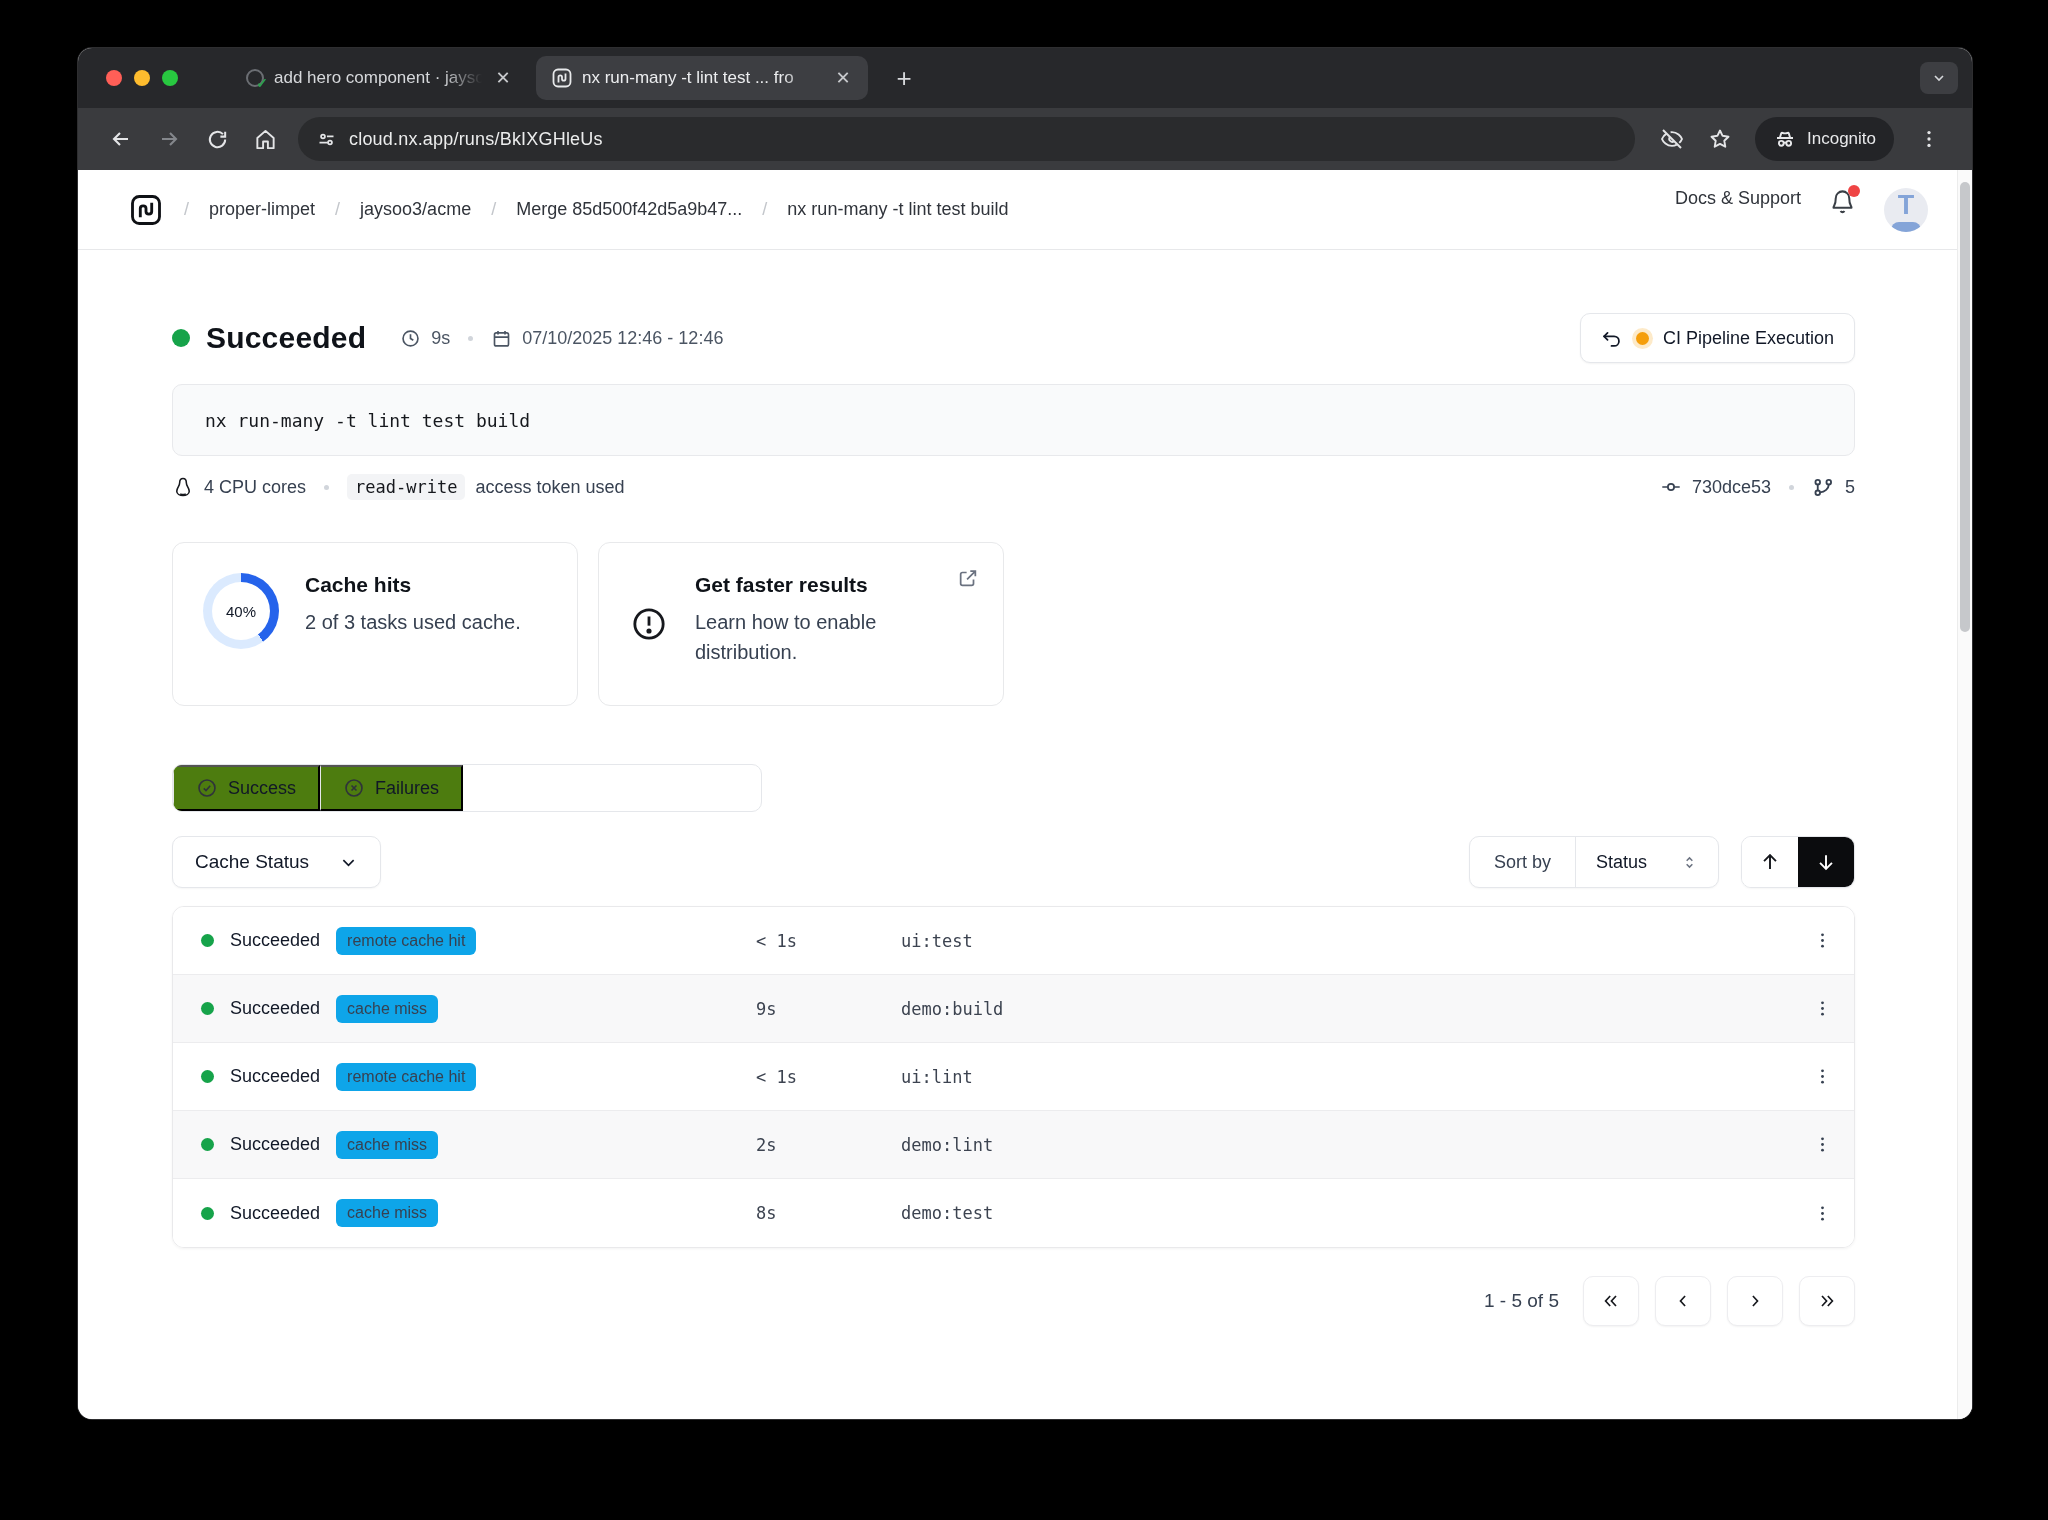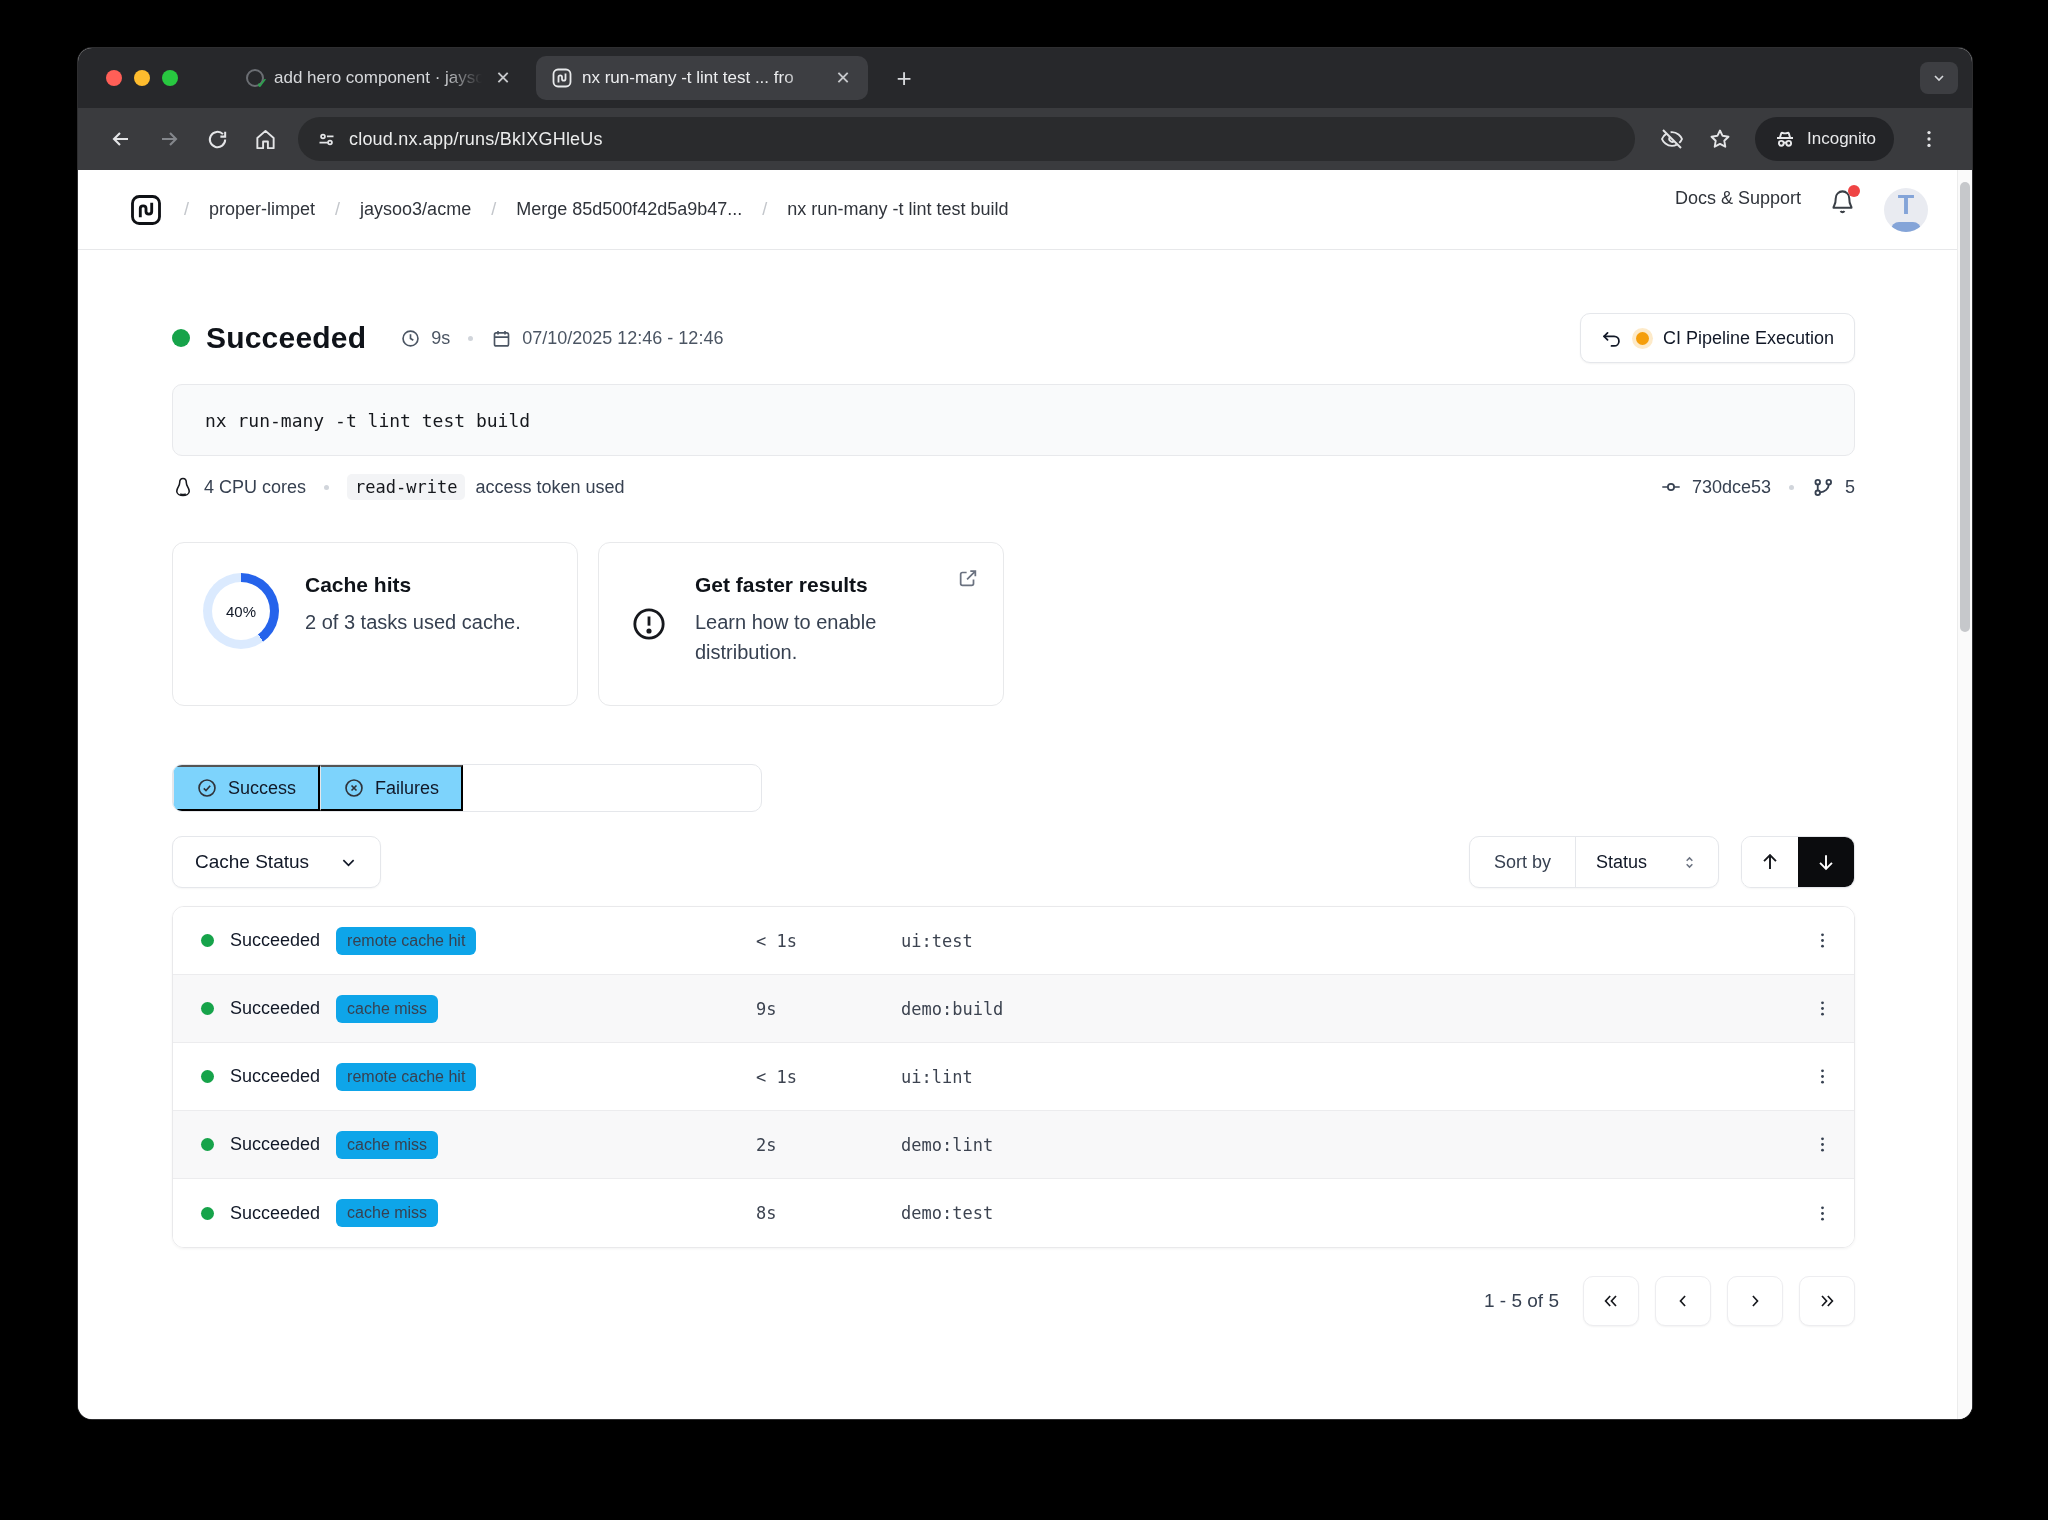--- a/index.html
+++ b/index.html
@@ -97,21 +97,21 @@
   .donut-label { position:absolute; inset:0; display:flex; align-items:center; justify-content:center; font-size:15px; color:#111827; z-index:1; }
   .card-title { font-size:21px; font-weight:600; color:#0f1319; margin-bottom:10px; }
   .card-text { font-size:20px; color:#374151; line-height:1.5; }
   .info-icon { color:#16181d; flex:none; align-self:center; }
   .ext-icon { position:absolute; top:24px; right:24px; color:#6b7280; }
   .card2-text { max-width:200px; }
 
   .filter-row { margin-top:58px; display:flex; height:48px; width:590px; border:1px solid #e5e7eb; border-radius:10px; overflow:hidden; background:#fff; }
   .filter-input { border:none; outline:none; width:288px; padding:0 20px; font-size:18px; color:#111827; font-family:"Liberation Sans", sans-serif; }
   .filter-input::placeholder { color:#9ca3af; }
-  .seg-btn { display:flex; align-items:center; gap:10px; padding:8px 22px; border-left:1px solid #e5e7eb; font-size:18px; color:#111827; background:#7dd3fc; }
+  .seg-btn { display:flex; align-items:center; gap:10px; padding:8px 22px; border-left:1px solid #e5e7eb; font-size:18px; color:#111827; background:#4d7c0f; }
   .seg-btn .ic { color:#2f333a; }
 
   .sort-row { margin-top:24px; display:flex; align-items:center; justify-content:space-between; }
   .cache-status-btn { display:flex; align-items:center; gap:30px; height:52px; padding:0 22px; border:1px solid #e5e7eb;
             border-radius:10px; background:#fff; font-size:19px; color:#111827; box-shadow:0 1px 2px rgba(0,0,0,.04); }
   .sort-right { display:flex; align-items:center; gap:22px; }
   .sort-group { display:flex; height:52px; border:1px solid #e5e7eb; border-radius:10px; overflow:hidden; background:#fff; box-shadow:0 1px 2px rgba(0,0,0,.04); }
   .sort-label { display:flex; align-items:center; padding:0 24px; font-size:18px; color:#374151; }
   .sort-select { display:flex; align-items:center; gap:34px; padding:0 20px; border-left:1px solid #e5e7eb; font-size:18px; color:#111827; }
   .dir-toggle { display:flex; height:52px; border-radius:10px; overflow:hidden; border:1px solid #e5e7eb; box-shadow:0 1px 2px rgba(0,0,0,.04); }

